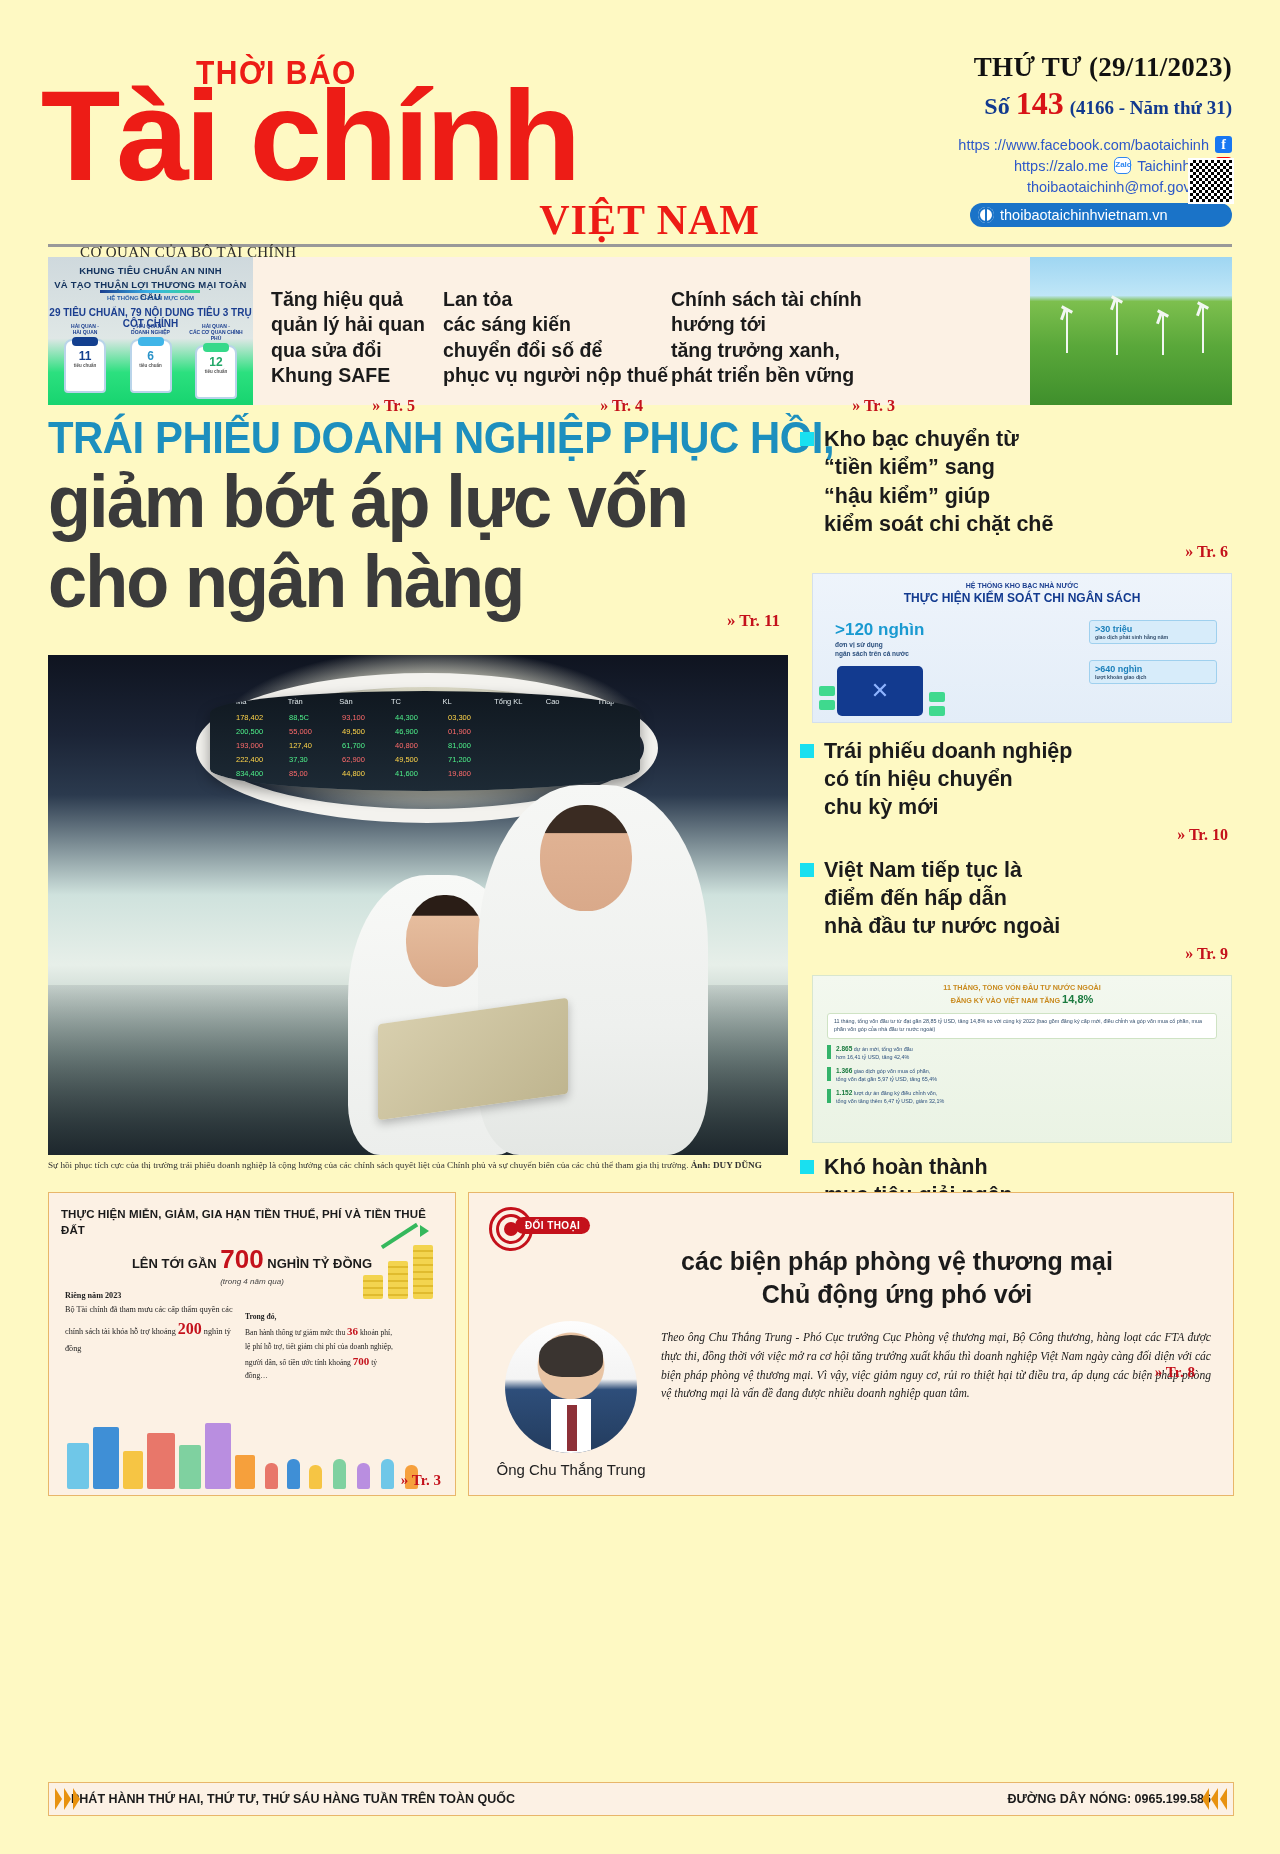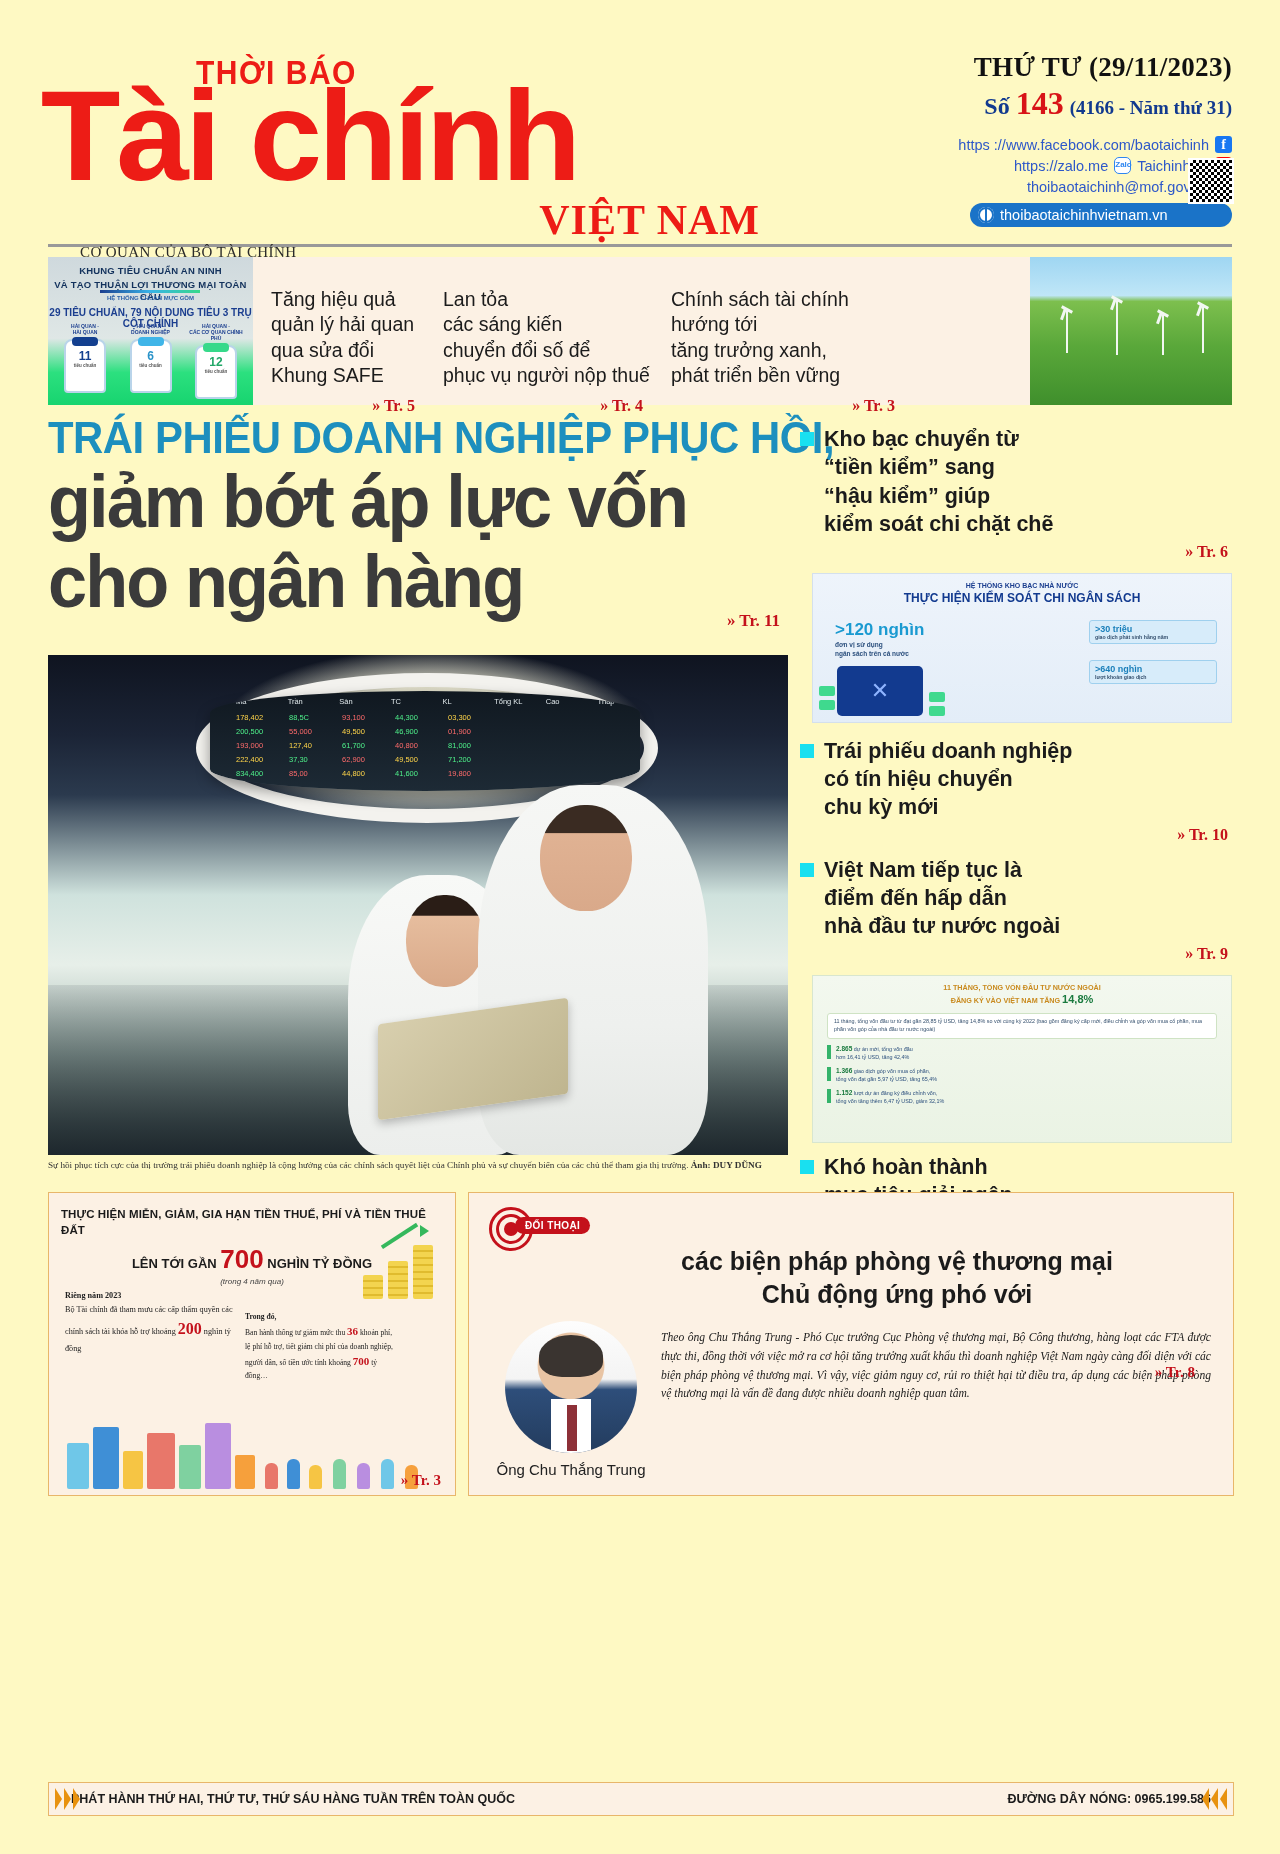--- a/index.html
+++ b/index.html
@@ -132,21 +132,21 @@
   .c1 .top{background:#133f8f;} .c1 .n{color:#133f8f;}
   .c2 .top{background:#3fb5e8;} .c2 .n{color:#2a93c9;}
   .c3 .top{background:#36d98a;} .c3 .n{color:#23a869;}
 
   .teaser-cols { flex: 1; display: flex; padding: 30px 0 0 18px; }
   .tcol { position: relative; }
   .tcol:nth-child(1){ width: 172px; }
   .tcol:nth-child(2){ width: 228px; }
   .tcol:nth-child(3){ width: 230px; }
   .tcol .tt {
-    font-size: 19.5px; font-weight: 400; line-height: 1.3; color: #1b1b1b;
+    font-size: 19.5px; font-weight: 700; line-height: 1.3; color: #1b1b1b;
   }
   .trpage {
     position: absolute; bottom: -10px; left: 0; right: 28px; text-align: right;
     color: #c4111b; font-size: 16px; font-weight: 700;
     font-family: "Liberation Serif", serif;
   }
   .tcol:nth-child(3) .trpage { right: 6px; }
   .teaser-photo {
     width: 202px; flex: 0 0 202px;
     background:

